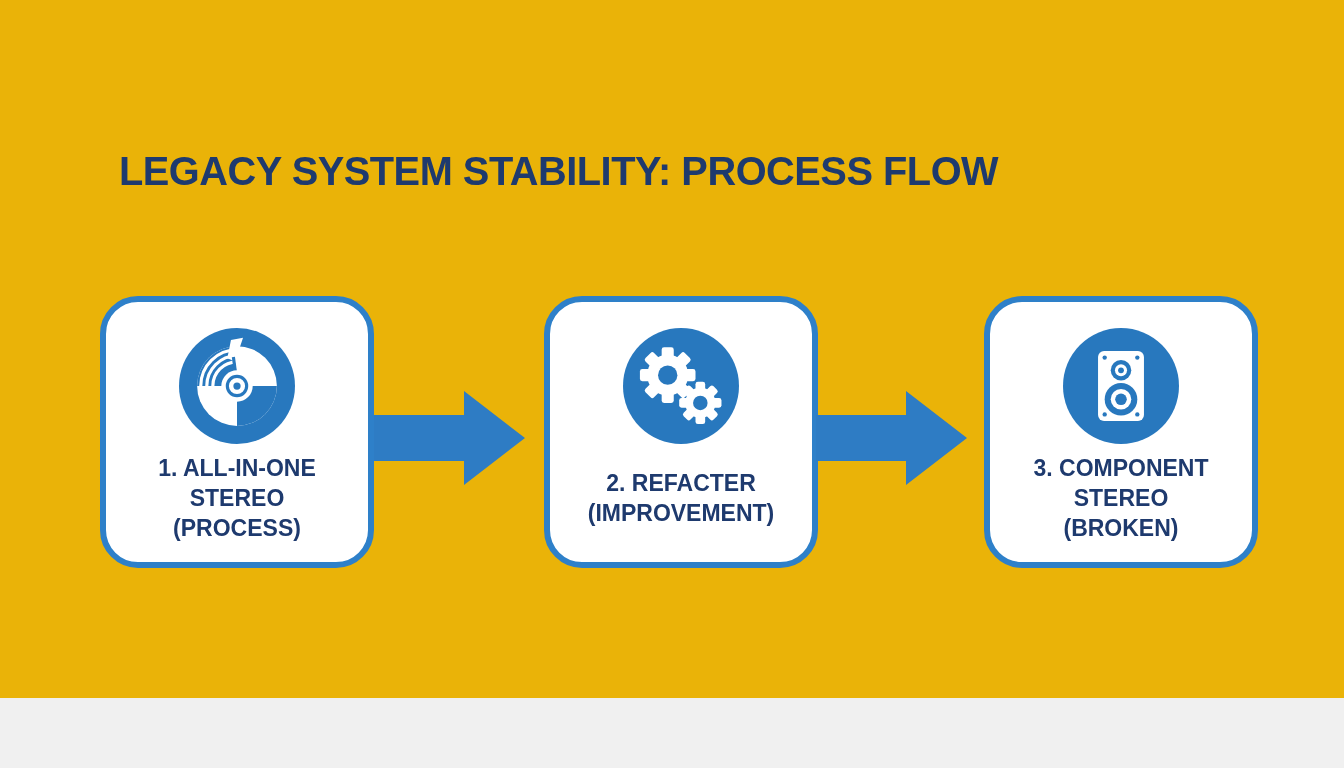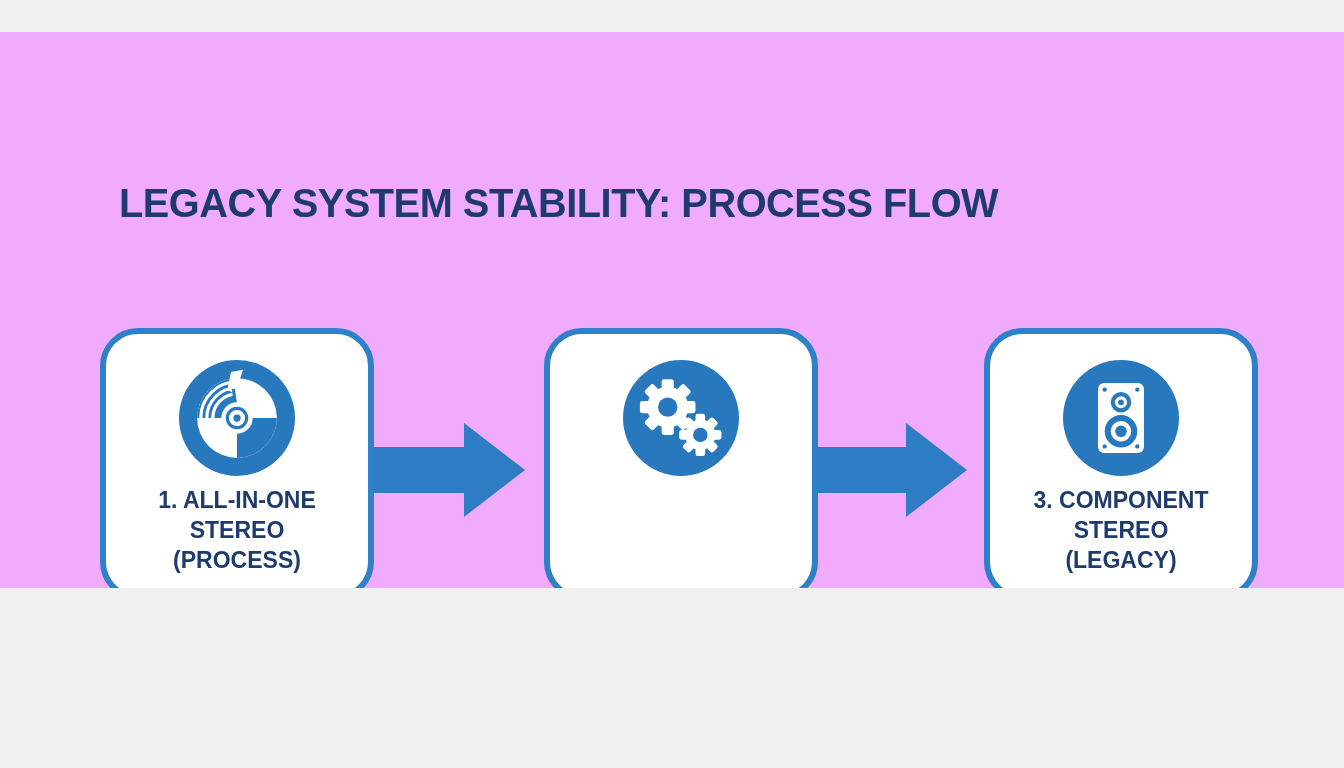--- a/index.html
+++ b/index.html
@@ -4,24 +4,23 @@
 <style>
   html, body {
     margin: 0;
     padding: 0;
     background: #f0f0f0;
     font-family: "Liberation Sans", sans-serif;
   }
   .canvas {
     position: relative;
     width: 1344px;
-    height: 556px;
-    background: #f0abfc;
+    height: 698px;
+    background: #eab308;
     overflow: hidden;
-    margin-top: 32px;
   }
   .title {
     position: absolute;
     left: 119px;
     top: 148px;
     margin: 0;
     font-size: 41px;
     font-weight: 800;
     letter-spacing: -0.5px;
     color: #1e3a6e;
@@ -142,20 +141,24 @@
             <rect x="-4" y="-17.5" width="8" height="9" rx="2" transform="rotate(180)"></rect>
             <rect x="-4" y="-17.5" width="8" height="9" rx="2" transform="rotate(225)"></rect>
             <rect x="-4" y="-17.5" width="8" height="9" rx="2" transform="rotate(270)"></rect>
             <rect x="-4" y="-17.5" width="8" height="9" rx="2" transform="rotate(315)"></rect>
           </g>
           <circle r="12.5"></circle>
           <circle r="6" fill="#2878BE"></circle>
         </g>
       </svg>
     </div>
+    <div class="label-area">
+      <div class="label-line">2. REFACTER</div>
+      <div class="label-line">(IMPROVEMENT)</div>
+    </div>
   </div>
 
   <div class="flow-arrow a2">
     <svg viewBox="0 0 152 96" xmlns="http://www.w3.org/2000/svg">
       <polygon points="0,25 90,25 90,1 151,48 90,95 90,71 0,71" fill="#2E7CC4"></polygon>
     </svg>
   </div>
 
   <div class="step-box b3">
     <div class="icon-wrap">
@@ -170,17 +173,17 @@
         <circle cx="48" cy="59" r="4.8" fill="#2878BE"></circle>
         <circle cx="34.5" cy="24.5" r="1.8" fill="#2878BE"></circle>
         <circle cx="61.5" cy="24.5" r="1.8" fill="#2878BE"></circle>
         <circle cx="34.5" cy="71.5" r="1.8" fill="#2878BE"></circle>
         <circle cx="61.5" cy="71.5" r="1.8" fill="#2878BE"></circle>
       </svg>
     </div>
     <div class="label-area">
       <div class="label-line">3. COMPONENT</div>
       <div class="label-line">STEREO</div>
-      <div class="label-line">(LEGACY)</div>
+      <div class="label-line">(BROKEN)</div>
     </div>
   </div>
 
 </div>
 
 </body></html>

